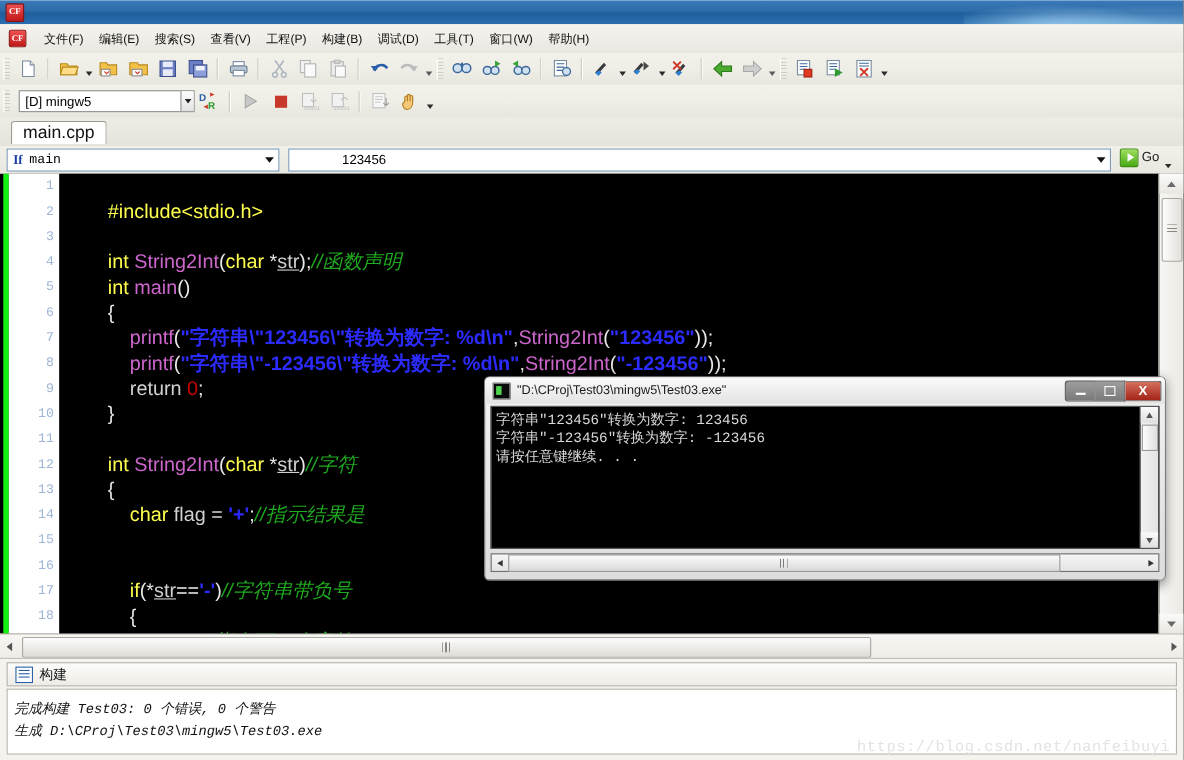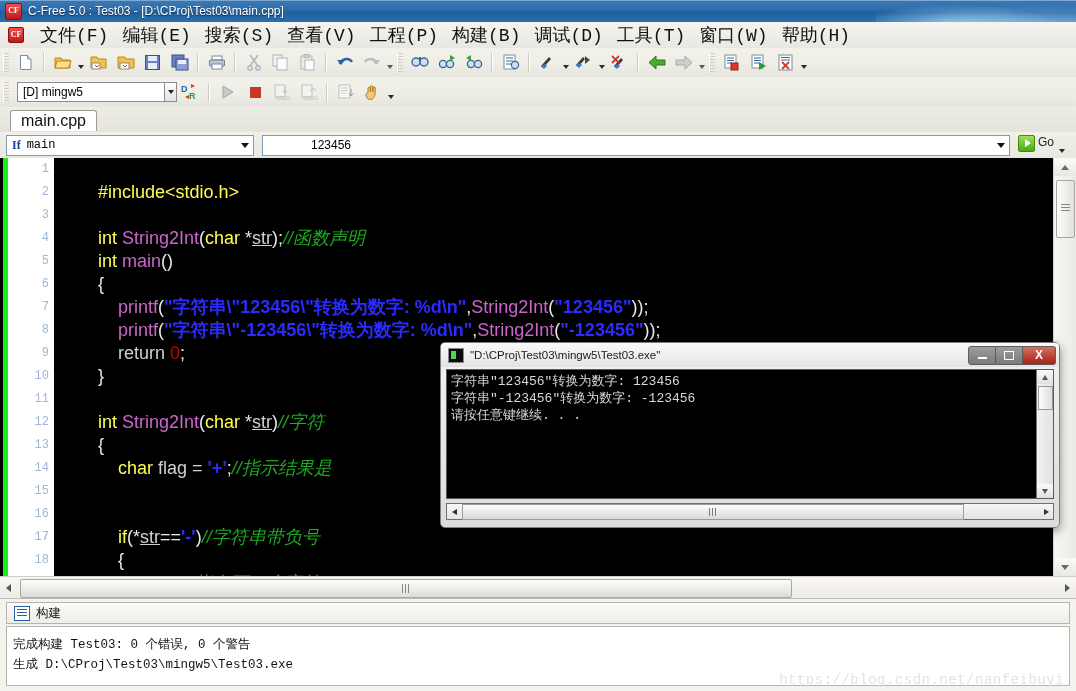--- a/index.html
+++ b/index.html
@@ -47,21 +47,21 @@
     border-bottom:1px solid #d8d6ce;
   }
   .menu-appicon{
     width:14px;height:14px;margin-left:8px;margin-right:9px;
     background:linear-gradient(180deg,#f05050,#c01818);
     border:1px solid #8a0f0f;border-radius:2px;
     color:#fff;font-size:8px;font-weight:bold;line-height:13px;text-align:center;
     font-family:"Liberation Serif",serif;
   }
   .menu-item{
-    padding:3px 7px;color:#111;font-size:18px;white-space:nowrap;cursor:default;font-family:Liberation Mono, monospace;
+    padding:3px 7px;color:#111;font-size:11px;white-space:nowrap;cursor:default;
   }
 
   
   .toolbar{
     position:absolute;left:0;width:1076px;height:29px;
     background:linear-gradient(180deg,#f2f1ea 0%,#eeede6 55%,#e7e6de 100%);
     display:flex;align-items:center;
   }
   .toolbar.row1{top:48px;}
   .toolbar.row2{top:77px;height:30px;}
@@ -235,38 +235,37 @@
     background:#f4f3ee;border-top:1px solid #bfbdb5;}
   .build-head{position:absolute;left:6px;top:3px;width:1064px;height:22px;
     background:linear-gradient(180deg,#fcfcfa,#eeece6);border:1px solid #b6b4ac;
     display:flex;align-items:center;box-sizing:border-box;}
   .build-head .ico{width:14px;height:13px;margin-left:7px;margin-right:6px;
     background:#fff;border:1px solid #2b5fa8;position:relative;}
   .build-head .ico:after{content:"";position:absolute;left:2px;top:2px;right:2px;height:1px;
     background:#2b5fa8;box-shadow:0 3px 0 #2b5fa8,0 6px 0 #2b5fa8;}
   .build-head .lbl{font-size:12.5px;color:#111;}
   .build-body{position:absolute;left:6px;top:27px;width:1064px;height:60px;
-    background:#fff;border:1px solid #b6b4ac;box-sizing:border-box;overflow:hidden;}
+    background:#fff;border:1px solid #b6b4ac;box-sizing:border-box;overflow:hidden;font-style:italic;}
   .build-line{font-family:"Liberation Mono","DejaVu Sans Mono",monospace;font-size:12.5px;
     color:#111;white-space:pre;padding-left:6px;line-height:20px;}
   .build-line.l1{margin-top:8px;}
   .watermark{position:absolute;right:12px;bottom:4px;font-family:"Liberation Mono",monospace;
     font-size:14px;color:#e3e3e3;letter-spacing:.5px;}
 
   
   svg{display:block;}
 </style>
 </head>
 <body>
 
 <div class="app">
 
   <div class="titlebar">
     <div class="tb-icon">CF</div>
-    <div class="tb-text">C-Free 5.0 : Test03 - [D:\CProj\Test03\main.cpp]</div>
     <div class="tb-glow"></div>
   </div>
 
   <div class="menubar">
     <div class="menu-appicon">CF</div>
     <div class="menu-item">文件(F)</div>
     <div class="menu-item">编辑(E)</div>
     <div class="menu-item">搜索(S)</div>
     <div class="menu-item">查看(V)</div>
     <div class="menu-item">工程(P)</div>

